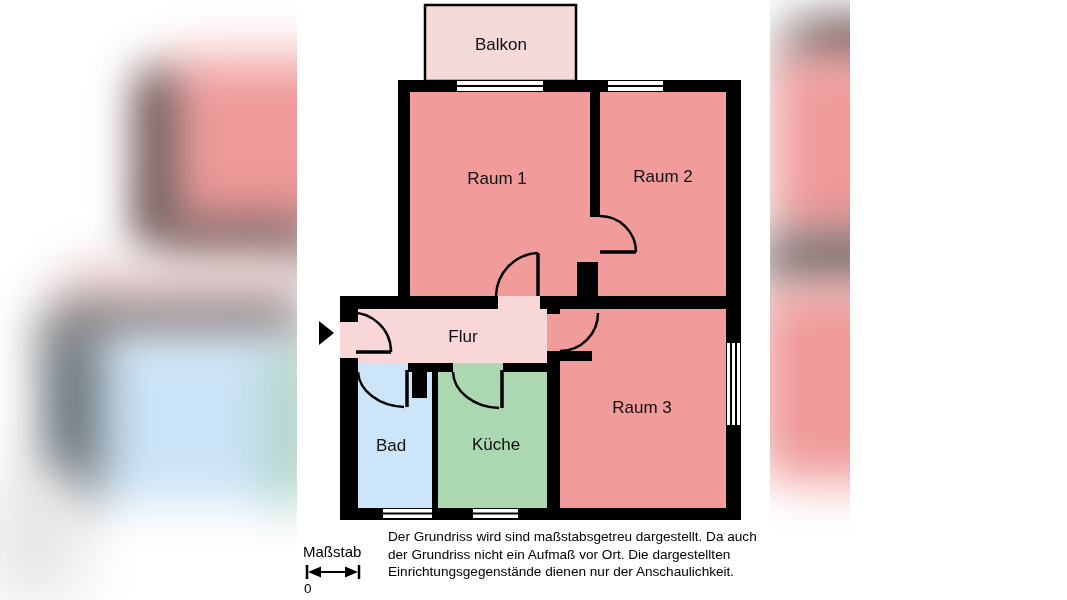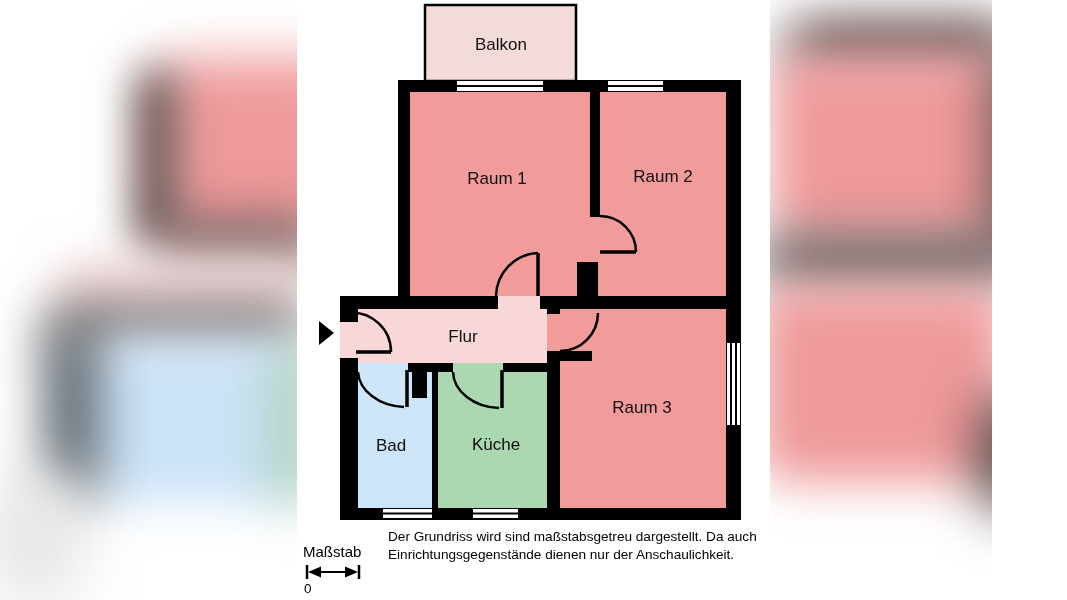--- a/index.html
+++ b/index.html
@@ -1,17 +1,17 @@
 <!DOCTYPE html>
 <html><head>
 <meta charset="utf-8">
 <style>
   html,body{margin:0;padding:0;background:#ffffff;}
   #stage{
-    position:relative;width:992px;height:600px;overflow:hidden;
+    position:relative;width:850px;height:600px;overflow:hidden;
     background:#fef9c3;font-family:"Liberation Sans",sans-serif;
   }
   
   .bg-panel{position:absolute;top:0;height:600px;overflow:hidden;background:#ffffff;}
   #bg-left{left:0;width:297px;}
   #bg-right{left:770px;width:297px;}
   .blob{position:absolute;filter:blur(26px);border-radius:30px;}
   
   #plan-svg{position:absolute;left:0;top:0;}
   #plan-svg text{font-family:"Liberation Sans",sans-serif;font-size:17px;}
@@ -145,16 +145,17 @@
       <polygon points="358,572 345,566.5 345,577.5" stroke="none" fill="#000000"></polygon>
     </g>
   </svg>
 
   <div class="scale-title">Maßstab</div>
   <div class="scale-num" id="scale-zero">0</div>
   <div class="scale-num" id="scale-one">1m</div>
 
   <div id="disclaimer">
     <div>Der Grundriss wird sind maßstabsgetreu dargestellt. Da auch</div>
+    <div>der Grundriss nicht ein Aufmaß vor Ort. Die dargestellten</div>
     <div>Einrichtungsgegenstände dienen nur der Anschaulichkeit.</div>
   </div>
 
 </div>
 
 </body></html>

